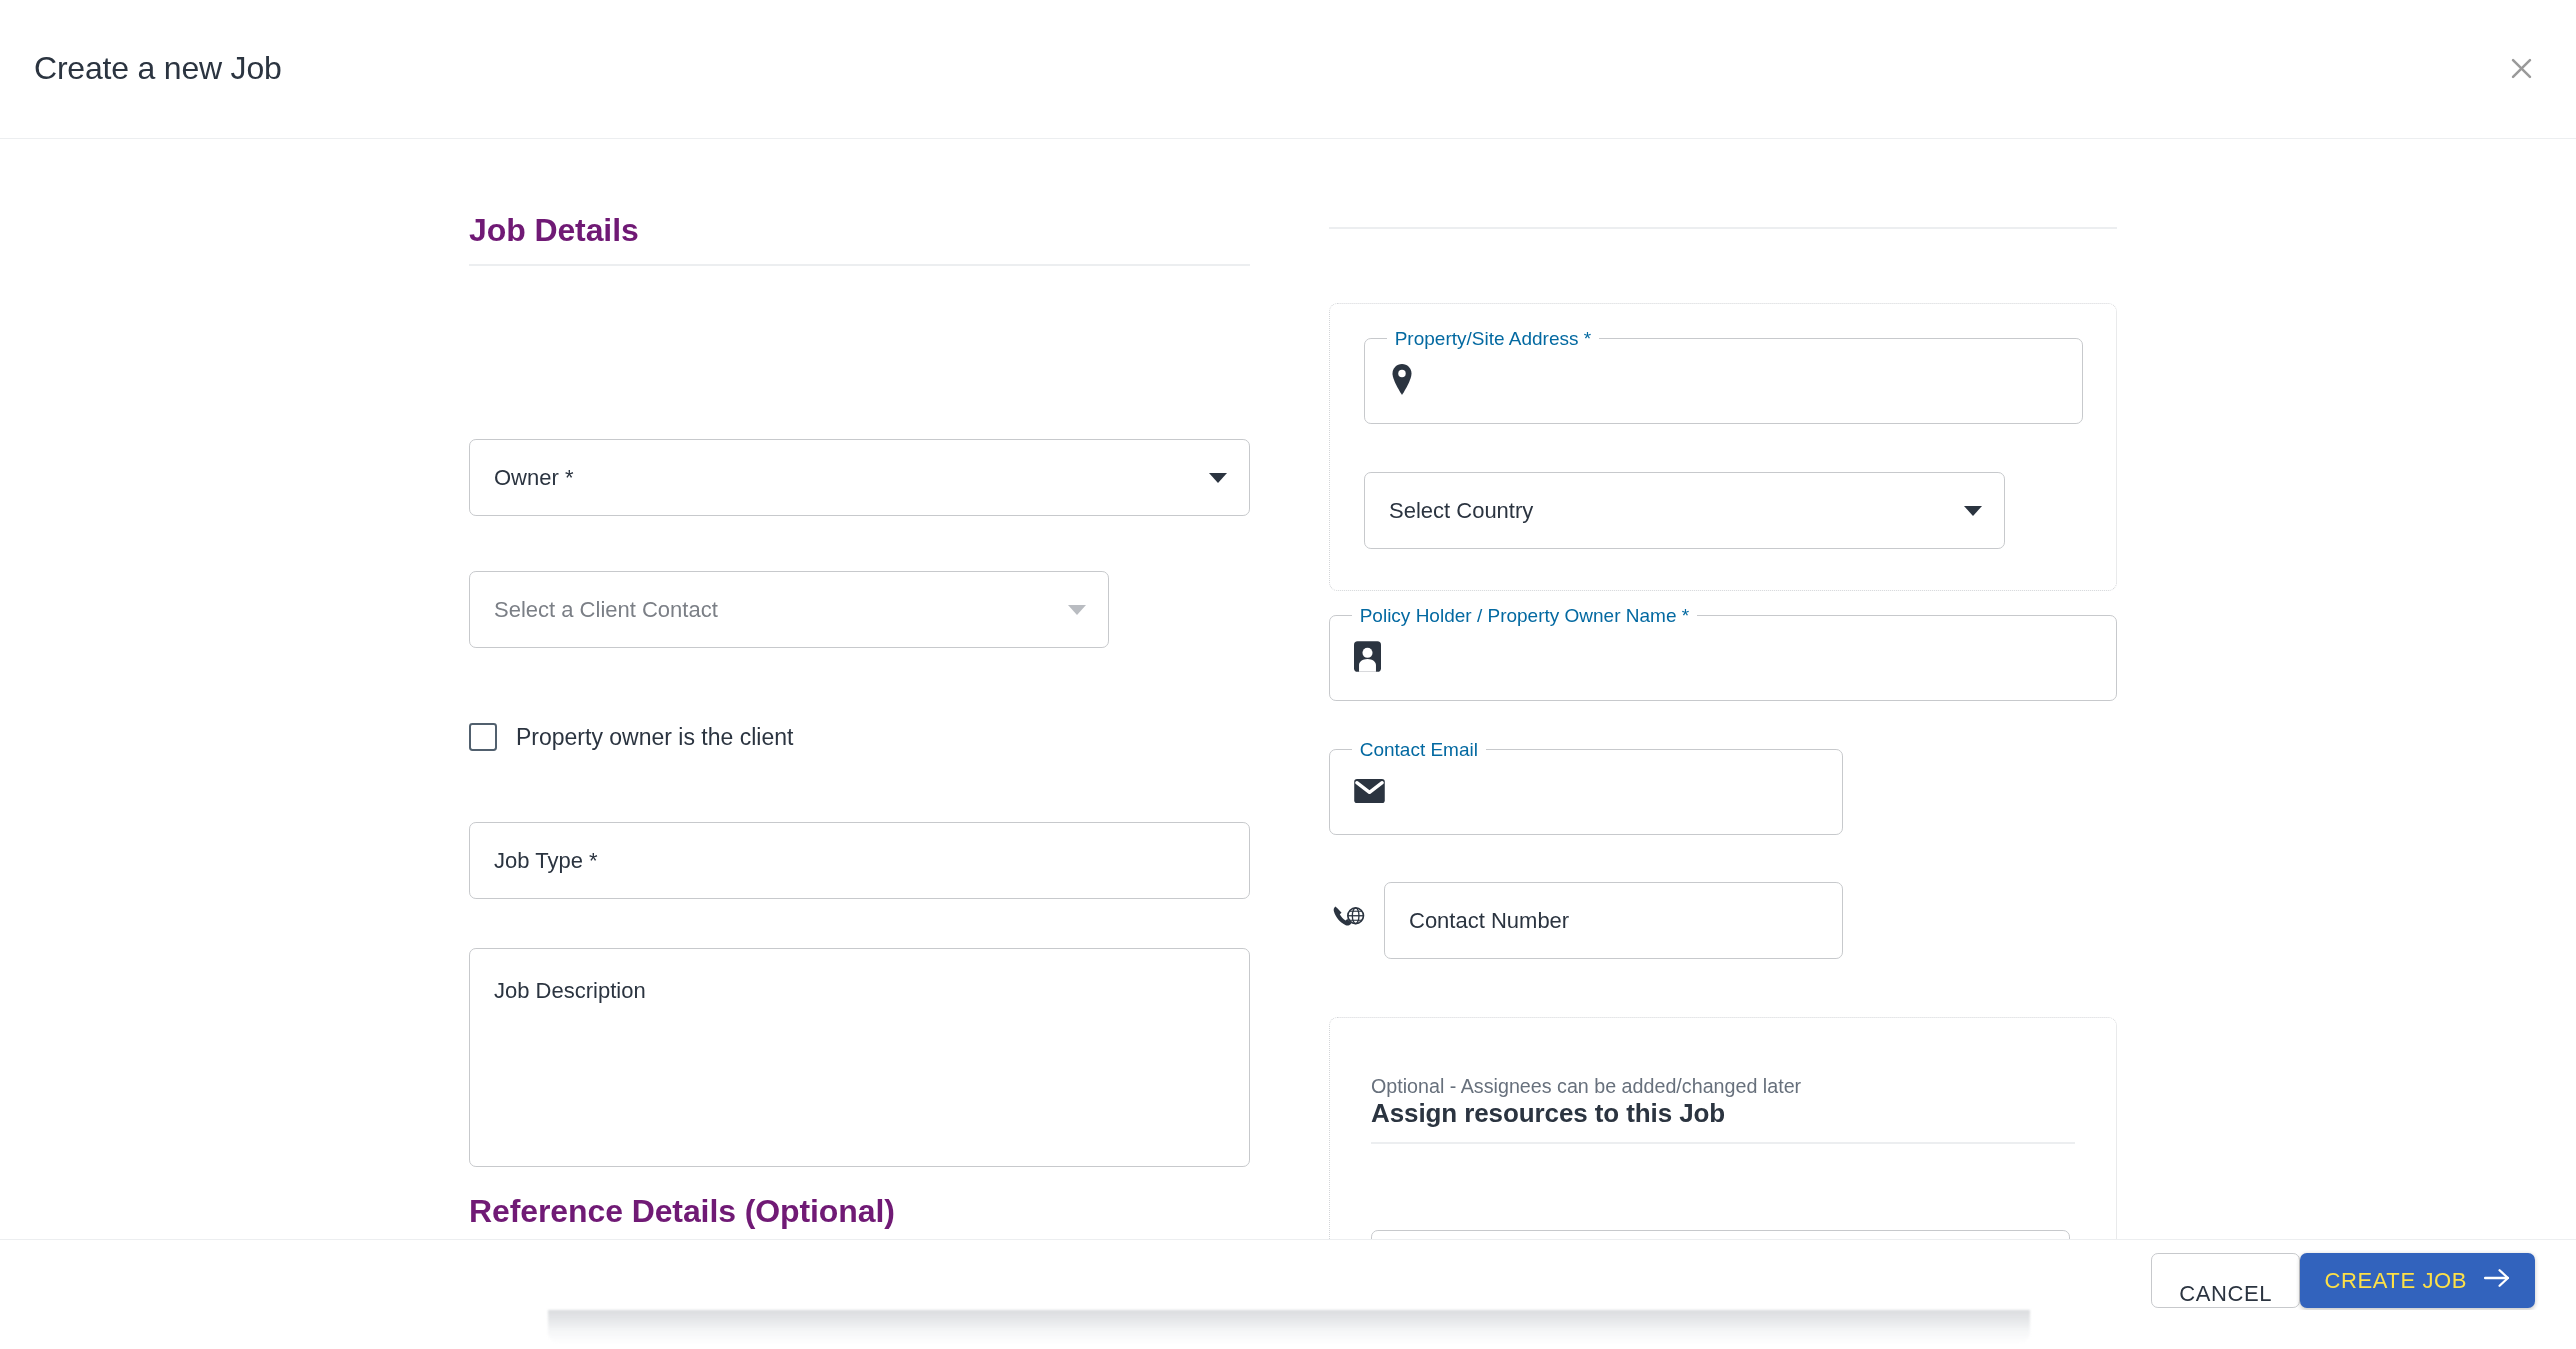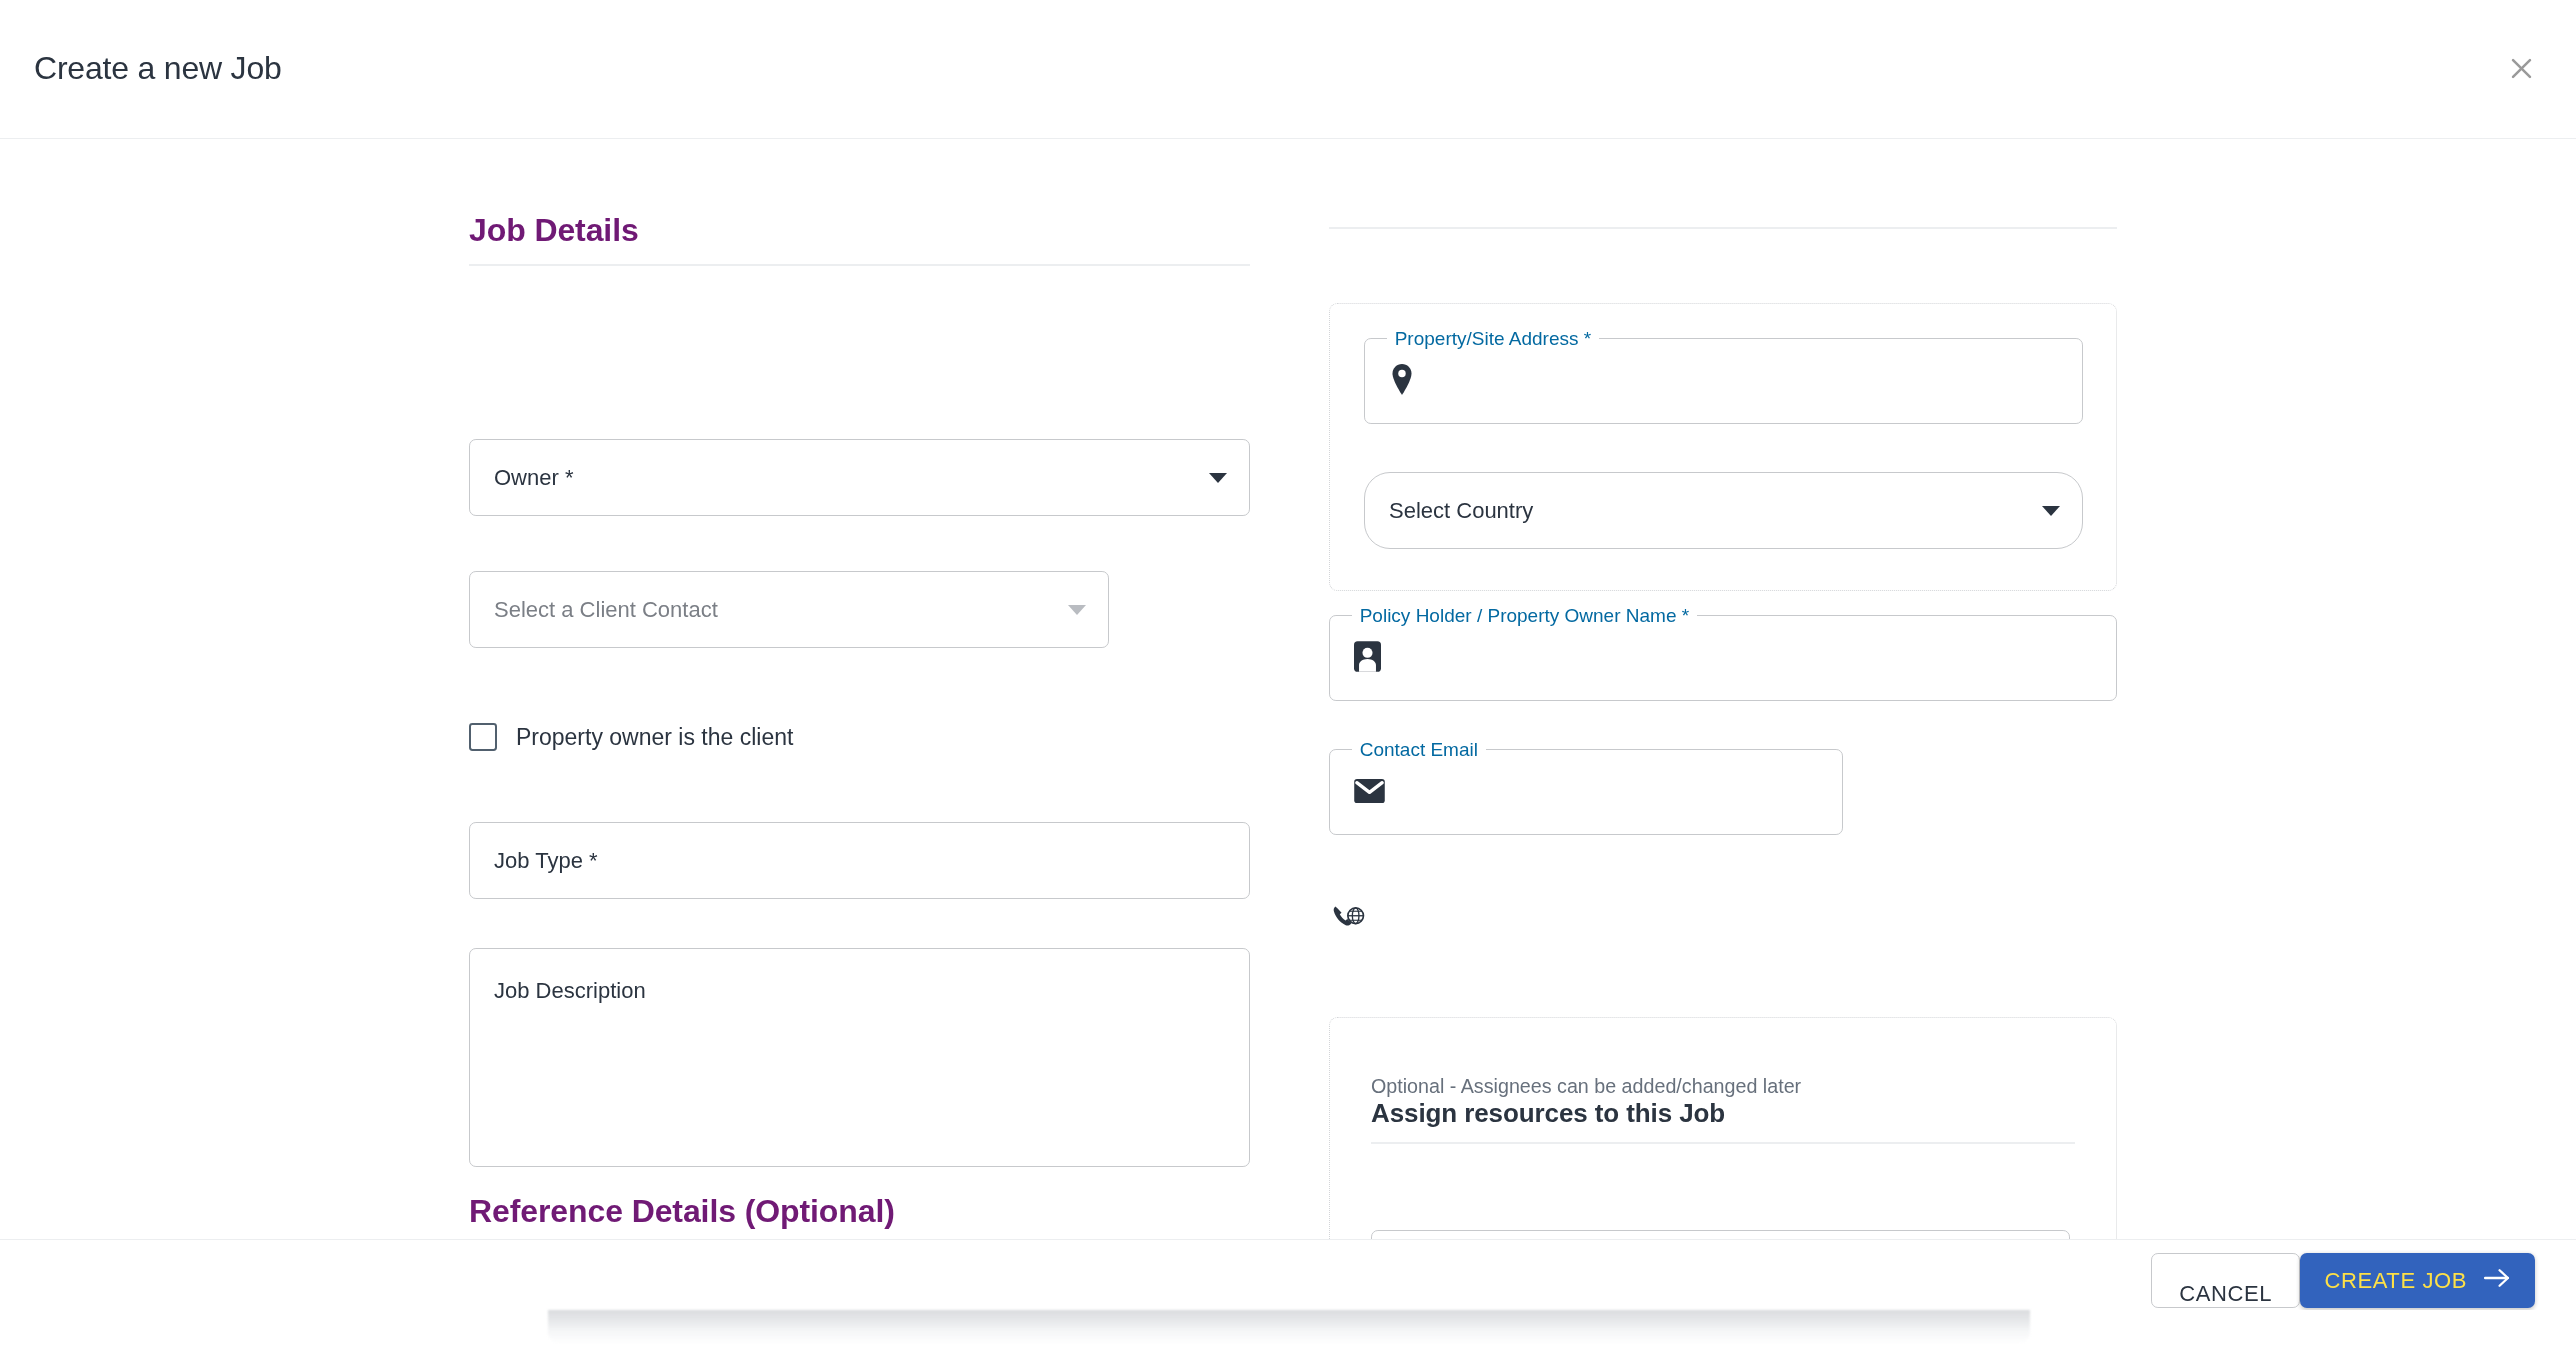--- a/index.html
+++ b/index.html
@@ -311,21 +311,21 @@
           <div class="fset-inner">
             <span class="ic">
               <svg width="26" height="31" viewBox="0 0 24 30" fill="#2b3440">
                 <path d="M12 0C6.9 0 2.8 4.1 2.8 9.2c0 6.9 9.2 20.8 9.2 20.8s9.2-13.9 9.2-20.8C21.2 4.1 17.1 0 12 0z"></path>
                 <circle cx="12" cy="9.2" r="3.6" fill="#ffffff"></circle>
               </svg>
             </span>
           </div>
         </div>
 
-        <div class="field" style="position:absolute; left:34px; top:168px; width:719px; height:77px;border-radius:26px;">
+        <div class="field" style="position:absolute; left:34px; top:168px; width:641px; height:77px;">
           <span class="field-label">Select Country</span>
           <span class="caret"></span>
         </div>
       </div>
 
       <div class="fset" style="position:absolute; left:0; top:476px; width:788px; height:86px;">
         <span class="legend">Policy Holder / Property Owner Name *</span>
         <div class="fset-inner">
           <span class="ic">
             <svg width="27" height="31" viewBox="0 0 22 25" fill="#2b3440">
@@ -353,20 +353,23 @@
         <span class="ic" style="position:absolute; left:3.4px; top:22px;">
           <svg width="33" height="29" viewBox="0 0 30 26" fill="none">
             <path d="M3.1 2.2c-1.3 1.0-1.9 2.7-1.4 4.3 1.5 5.4 5.6 10.3 10.8 12.6 1.5 0.7 3.3 0.3 4.4-0.9l1.0-1.1-4.0-3.6-1.6 1.4c-2.2-1.3-4.1-3.4-5.2-5.7l1.6-1.4-3.8-4.2z" fill="#2b3440"></path>
             <circle cx="21.5" cy="10.5" r="7.1" fill="none" stroke="#2b3440" stroke-width="1.5"></circle>
             <ellipse cx="21.5" cy="10.5" rx="3.0" ry="7.1" fill="none" stroke="#2b3440" stroke-width="1.2"></ellipse>
             <line x1="14.4" y1="10.5" x2="28.6" y2="10.5" stroke="#2b3440" stroke-width="1.2"></line>
             <line x1="15.6" y1="6.4" x2="27.4" y2="6.4" stroke="#2b3440" stroke-width="1.0"></line>
             <line x1="15.6" y1="14.6" x2="27.4" y2="14.6" stroke="#2b3440" stroke-width="1.0"></line>
           </svg>
         </span>
+        <div class="field" style="position:absolute; left:55px; top:0; width:459px; height:77px;">
+          <span class="field-label">Contact Number</span>
+        </div>
       </div>
 
       <div class="dotted-group" style="position:absolute; left:0; top:878px; width:788px; height:274px; overflow:hidden;">
         <div style="position:absolute; left:41px; top:48px; right:41px;">
           <div id="assign-panel-sub">Optional - Assignees can be added/changed later</div>
           <div id="assign-panel-title">Assign resources to this Job</div>
           <div id="assign-panel-rule"></div>
         </div>
         <div class="field" style="position:absolute; left:41px; top:212px; width:699px; height:77px;">
           

